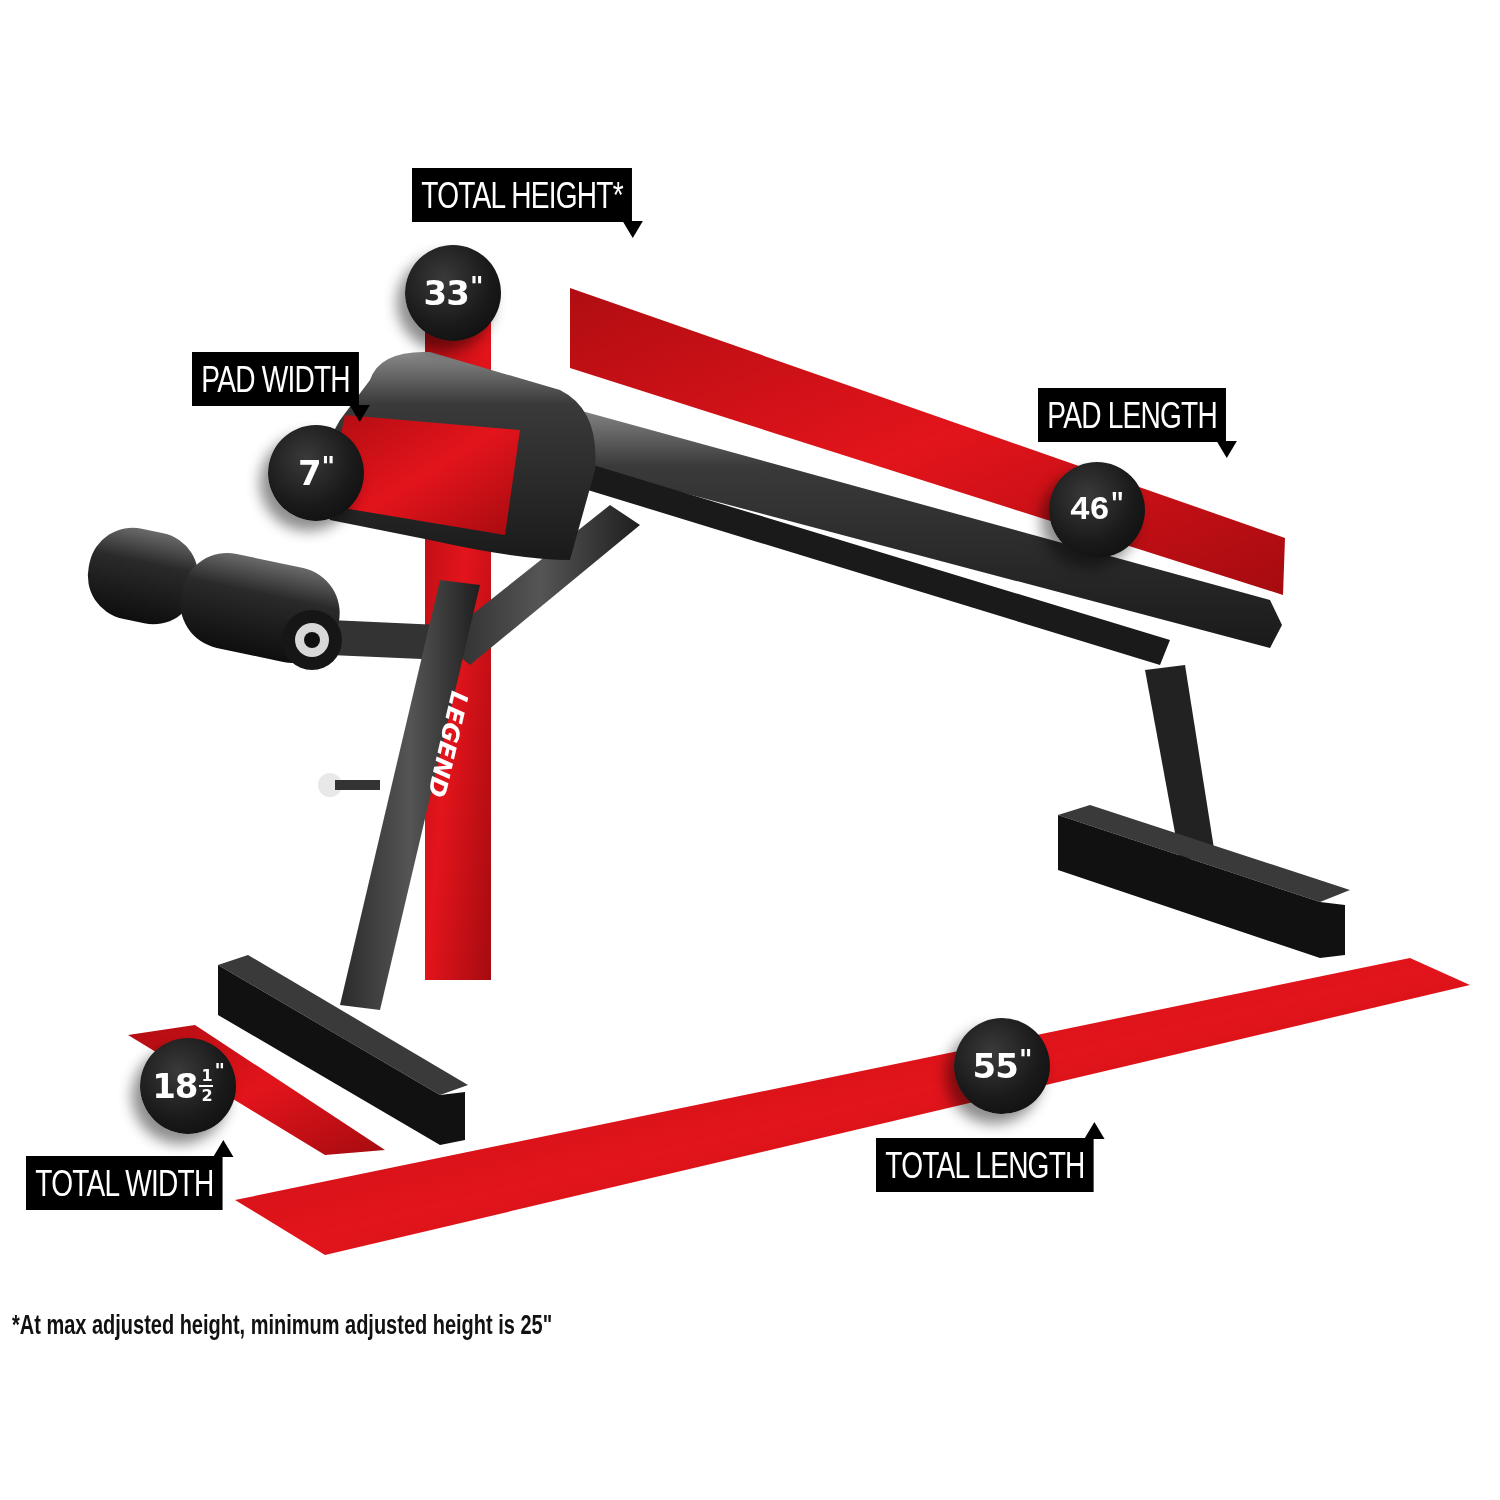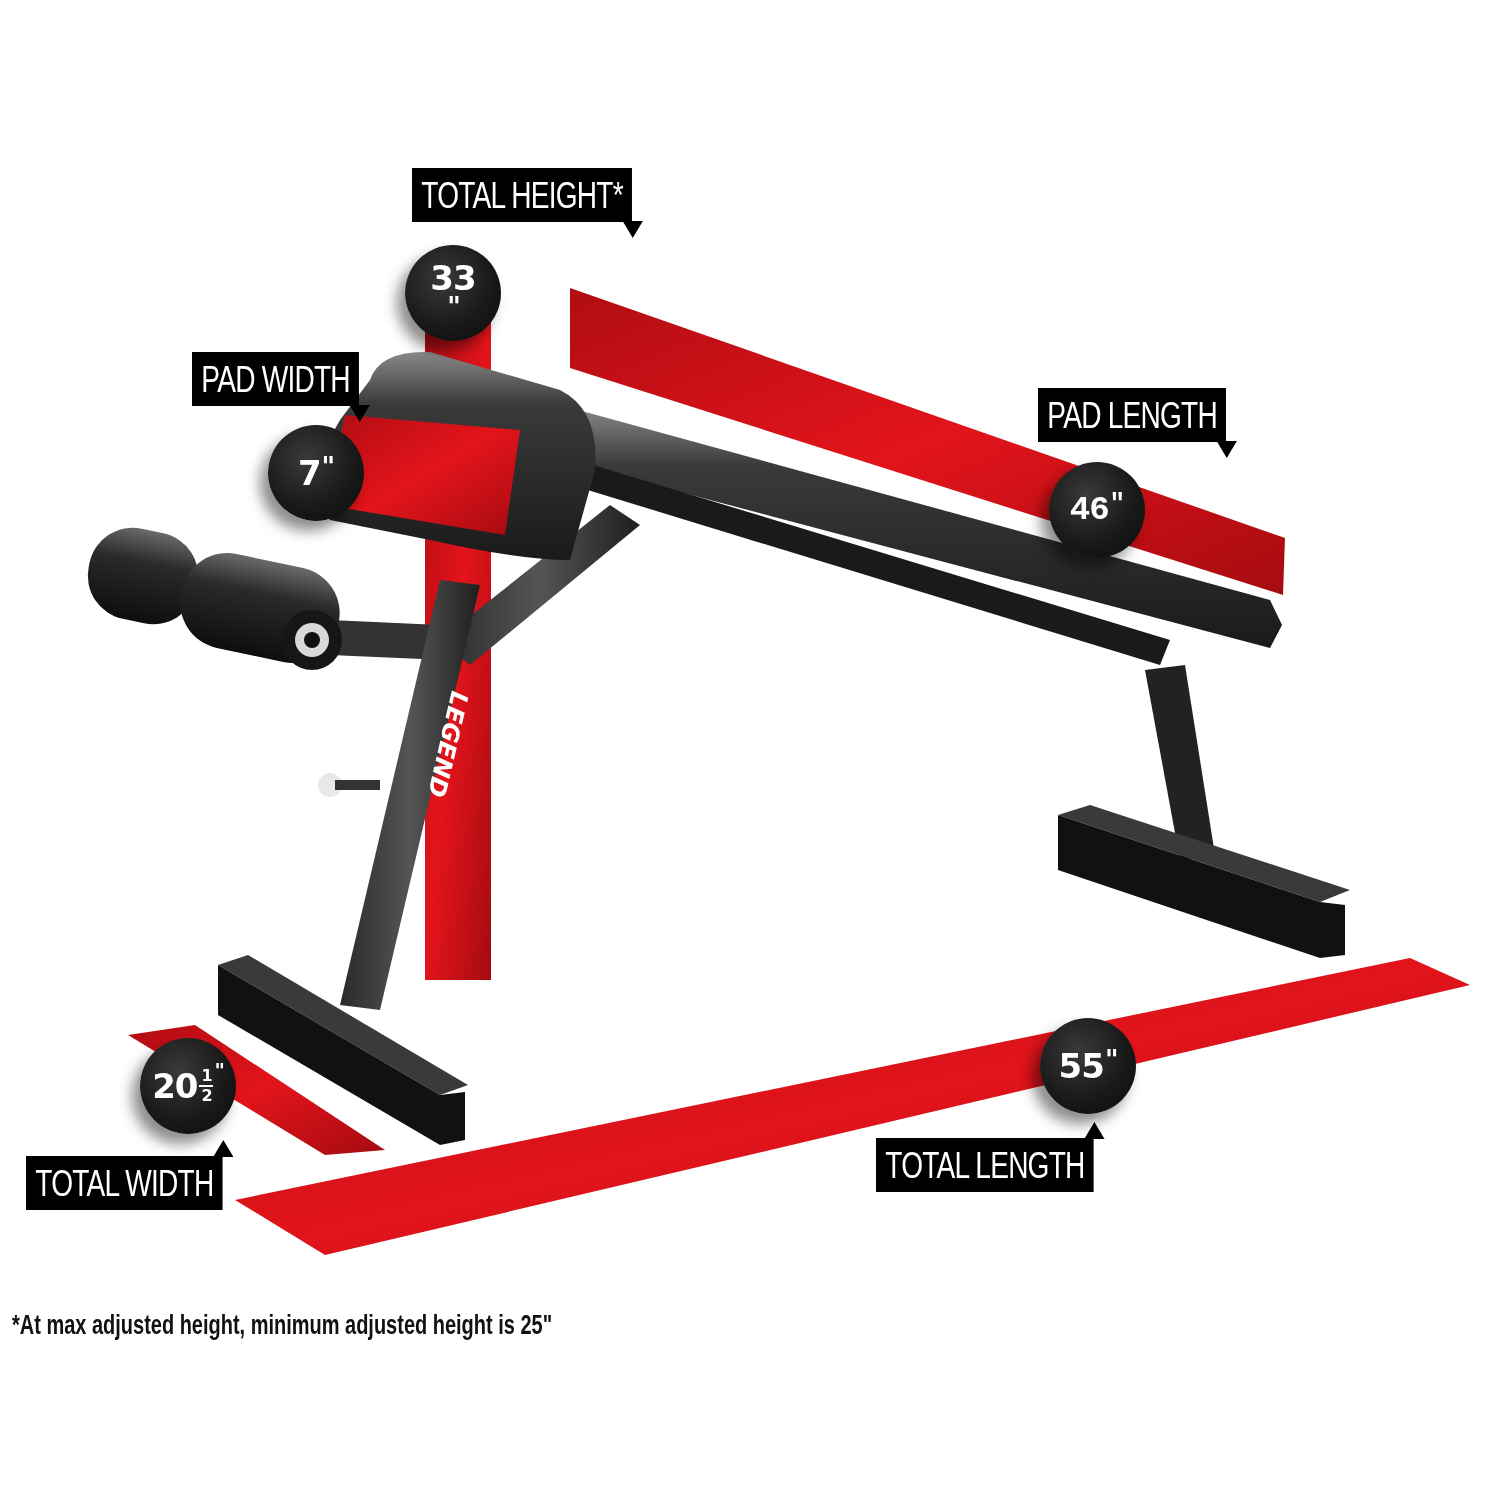--- a/index.html
+++ b/index.html
@@ -102,21 +102,21 @@
 
     <circle cx="330" cy="785" r="12" fill="#e8e8e8"></circle>
     <rect x="335" y="780" width="45" height="10" fill="#333"></rect>
 
     <text x="0" y="0" transform="translate(452,690) rotate(103)" fill="#ffffff" font-family="DejaVu Sans, sans-serif" font-weight="700" font-style="italic" font-size="24" id="logo-text">LEGEND</text>
   </svg>
 
   <div class="callout-label pointer-down" style="left:412px;top:168px;">
     <span>TOTAL HEIGHT*</span>
   </div>
-  <div class="value-badge" style="left:405px;top:245px;flex-direction:column;">
+  <div class="value-badge" style="left:405px;top:245px;">
     <span>33</span>
       <span class="inch">"</span>
   </div>
 
   <div class="callout-label pointer-down" style="left:192px;top:352px;">
     <span>PAD WIDTH</span>
   </div>
   <div class="value-badge" style="left:268px;top:425px;">
     <span>7</span>
       <span class="inch">"</span>
@@ -124,33 +124,33 @@
 
   <div class="callout-label pointer-down" style="left:1038px;top:388px;">
     <span>PAD LENGTH</span>
   </div>
   <div class="value-badge" style="left:1049px;top:462px;font-family:Liberation Mono, monospace;">
     <span>46</span>
       <span class="inch">"</span>
   </div>
 
   <div class="value-badge" style="left:140px;top:1038px;">
-    <span>20</span>
+    <span>18</span>
     <span class="frac">
       <span>1</span>
       <span class="bar"></span>
       <span>2</span>
     </span>
     <span class="inch" style="font-size:20px;top:-16px;">"</span>
   </div>
   <div class="callout-label pointer-up" style="left:26px;top:1156px;">
     <span>TOTAL WIDTH</span>
   </div>
 
-  <div class="value-badge" style="left:1040px;top:1018px;">
+  <div class="value-badge" style="left:954px;top:1018px;">
     <span>55</span>
       <span class="inch">"</span>
   </div>
   <div class="callout-label pointer-up" style="left:876px;top:1138px;">
     <span>TOTAL LENGTH</span>
   </div>
 
   <div class="footnote">*At max adjusted height, minimum adjusted height is 25"</div>
 </div>
 

